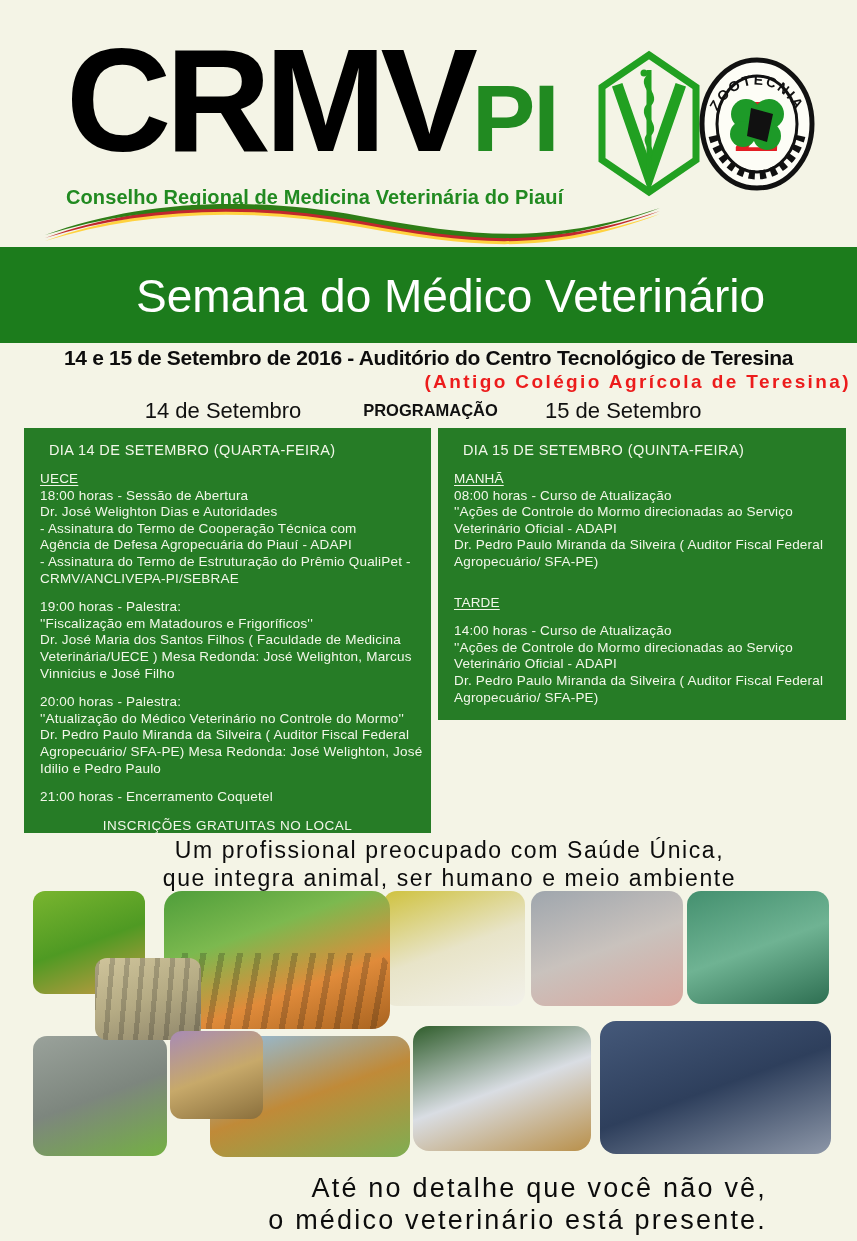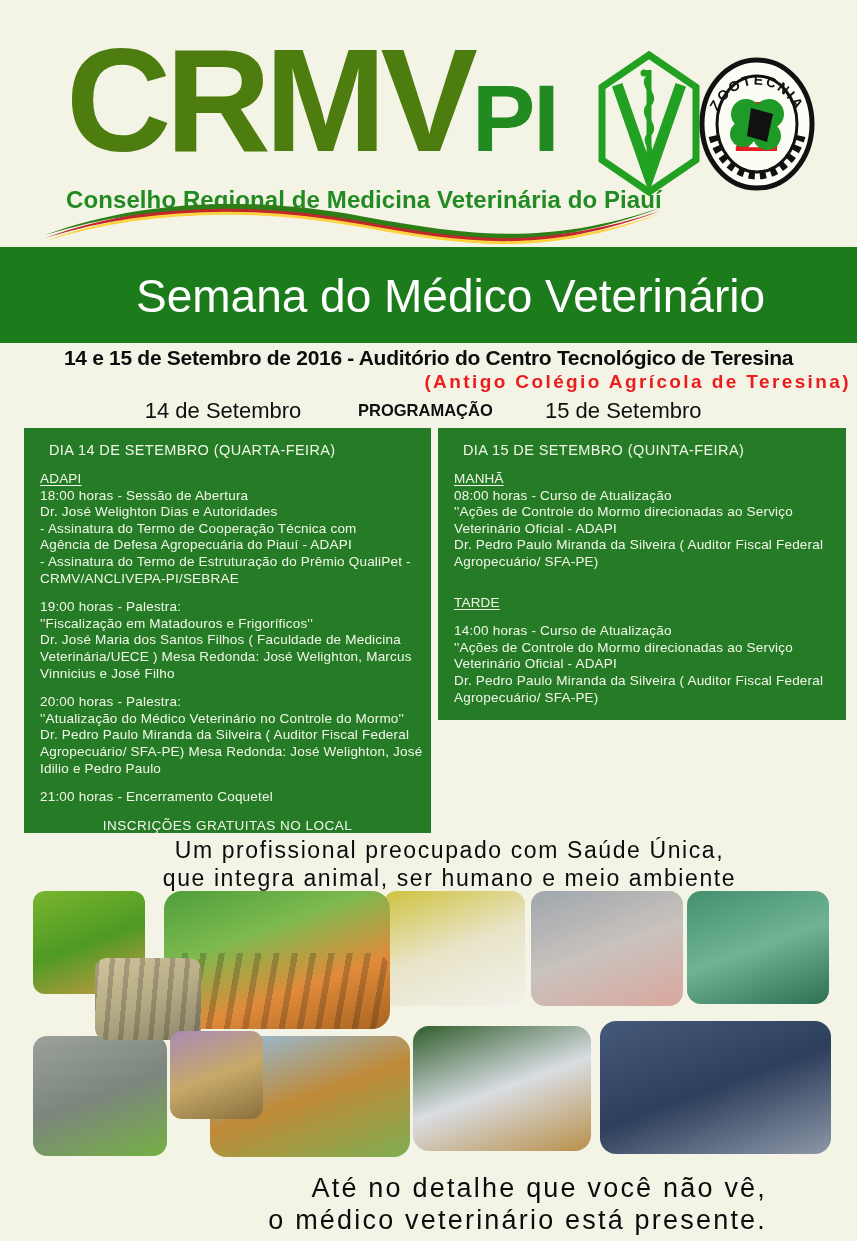--- a/index.html
+++ b/index.html
@@ -4,40 +4,40 @@
 <style>
   html,body{margin:0;padding:0;background:#777;}
   .poster{
     position:relative; width:857px; height:1241px; margin:0 auto;
     background:#f4f4e6; overflow:hidden;
     font-family:"Liberation Sans", sans-serif;
   }
   
   .brand{position:absolute; left:66px; top:28px;}
   .brand-title{line-height:1; white-space:nowrap;}
-  .brand-main{font-size:146px; font-weight:bold; letter-spacing:-6px; color:#4d7c0f;}
+  .brand-main{font-size:146px; font-weight:bold; letter-spacing:-6px; color:#000000;}
   .brand-region{font-size:95px; font-weight:bold; letter-spacing:-2px; color:#218a21;}
-  .brand-sub{margin-top:12px; font-size:24px; font-weight:bold; color:#218a21; letter-spacing:0.1px; white-space:nowrap;}
+  .brand-sub{margin-top:12px; font-size:20px; font-weight:bold; color:#218a21; letter-spacing:0.1px; white-space:nowrap;}
   .logo-hex{position:absolute; left:597px; top:50px;}
   .logo-zoo{position:absolute; left:699px; top:56px;}
   .swoosh{position:absolute; left:0; top:188px;}
   
   .banner{position:absolute; left:0; top:247px; width:857px; height:96px; background:#1c7c1c;}
   .banner h1{margin:0; height:96px; line-height:98px; text-align:center; color:#fff;
     font-size:46px; font-weight:normal; letter-spacing:0px;padding-left:44px;}
   
   .dateline{position:absolute; left:0; top:346px; width:857px; text-align:center;
     font-size:21px; font-weight:bold; color:#0d0d0d; letter-spacing:-0.3px; white-space:nowrap;}
   .venue{position:absolute; right:6px; top:371px; text-align:right;
     font-size:19px; font-weight:bold; color:#ec1c1c; letter-spacing:2.4px; white-space:nowrap;}
   .program-row{position:absolute; left:0; top:398px; width:857px; height:30px;}
   .day-label{position:absolute; top:0; font-size:22px; color:#101010; white-space:nowrap;}
   .day1-label{left:128px; width:190px; text-align:center;}
   .day2-label{left:545px; width:190px; text-align:left;}
-  .prog-label{position:absolute; left:358px; top:3px; width:145px; text-align:left;
+  .prog-label{position:absolute; left:358px; top:3px; width:145px; text-align:center;
     font-size:16.5px; font-weight:bold; color:#101010; letter-spacing:0px;}
   
   .panel{position:absolute; background:#267c26; color:#f2f7e9; padding:13px 16px 0 16px; box-sizing:border-box; overflow:hidden;}
   .panel-left{left:24px;  top:428px; width:407px; height:405px;}
   .panel-right{left:438px; top:428px; width:408px; height:292px;}
   .pl{font-size:13.5px; line-height:16.6px; white-space:nowrap; letter-spacing:0.2px;}
   .pl.header{font-size:14.5px; padding-left:9px; letter-spacing:0.4px; line-height:18px;}
   .pl.u{text-decoration:underline; text-underline-offset:2px;}
   .pl.c{text-align:center; letter-spacing:0.5px;}
   .pl.gap{height:12px;}
@@ -112,21 +112,21 @@
 
   <div class="program-row">
     <span class="day-label day1-label">14 de Setembro</span>
     <span class="prog-label">PROGRAMAÇÃO</span>
     <span class="day-label day2-label">15 de Setembro</span>
   </div>
 
   <section id="panel-day1" class="panel panel-left">
       <div class="pl header">DIA 14 DE SETEMBRO (QUARTA-FEIRA)</div>
       <div class="pl gap"></div>
-      <div class="pl u">ADAPI</div>
+      <div class="pl u">UECE</div>
       <div class="pl t">18:00 horas - Sessão de Abertura</div>
       <div class="pl t">Dr. José Welighton Dias e Autoridades</div>
       <div class="pl t">- Assinatura do Termo de Cooperação Técnica com</div>
       <div class="pl t">Agência de Defesa Agropecuária do Piauí - ADAPI</div>
       <div class="pl t">- Assinatura do Termo de Estruturação do Prêmio QualiPet -</div>
       <div class="pl t">CRMV/ANCLIVEPA-PI/SEBRAE</div>
       <div class="pl gap"></div>
       <div class="pl t">19:00 horas - Palestra:</div>
       <div class="pl t">''Fiscalização em Matadouros e Frigoríficos''</div>
       <div class="pl t">Dr. José Maria dos Santos Filhos ( Faculdade de Medicina</div>

